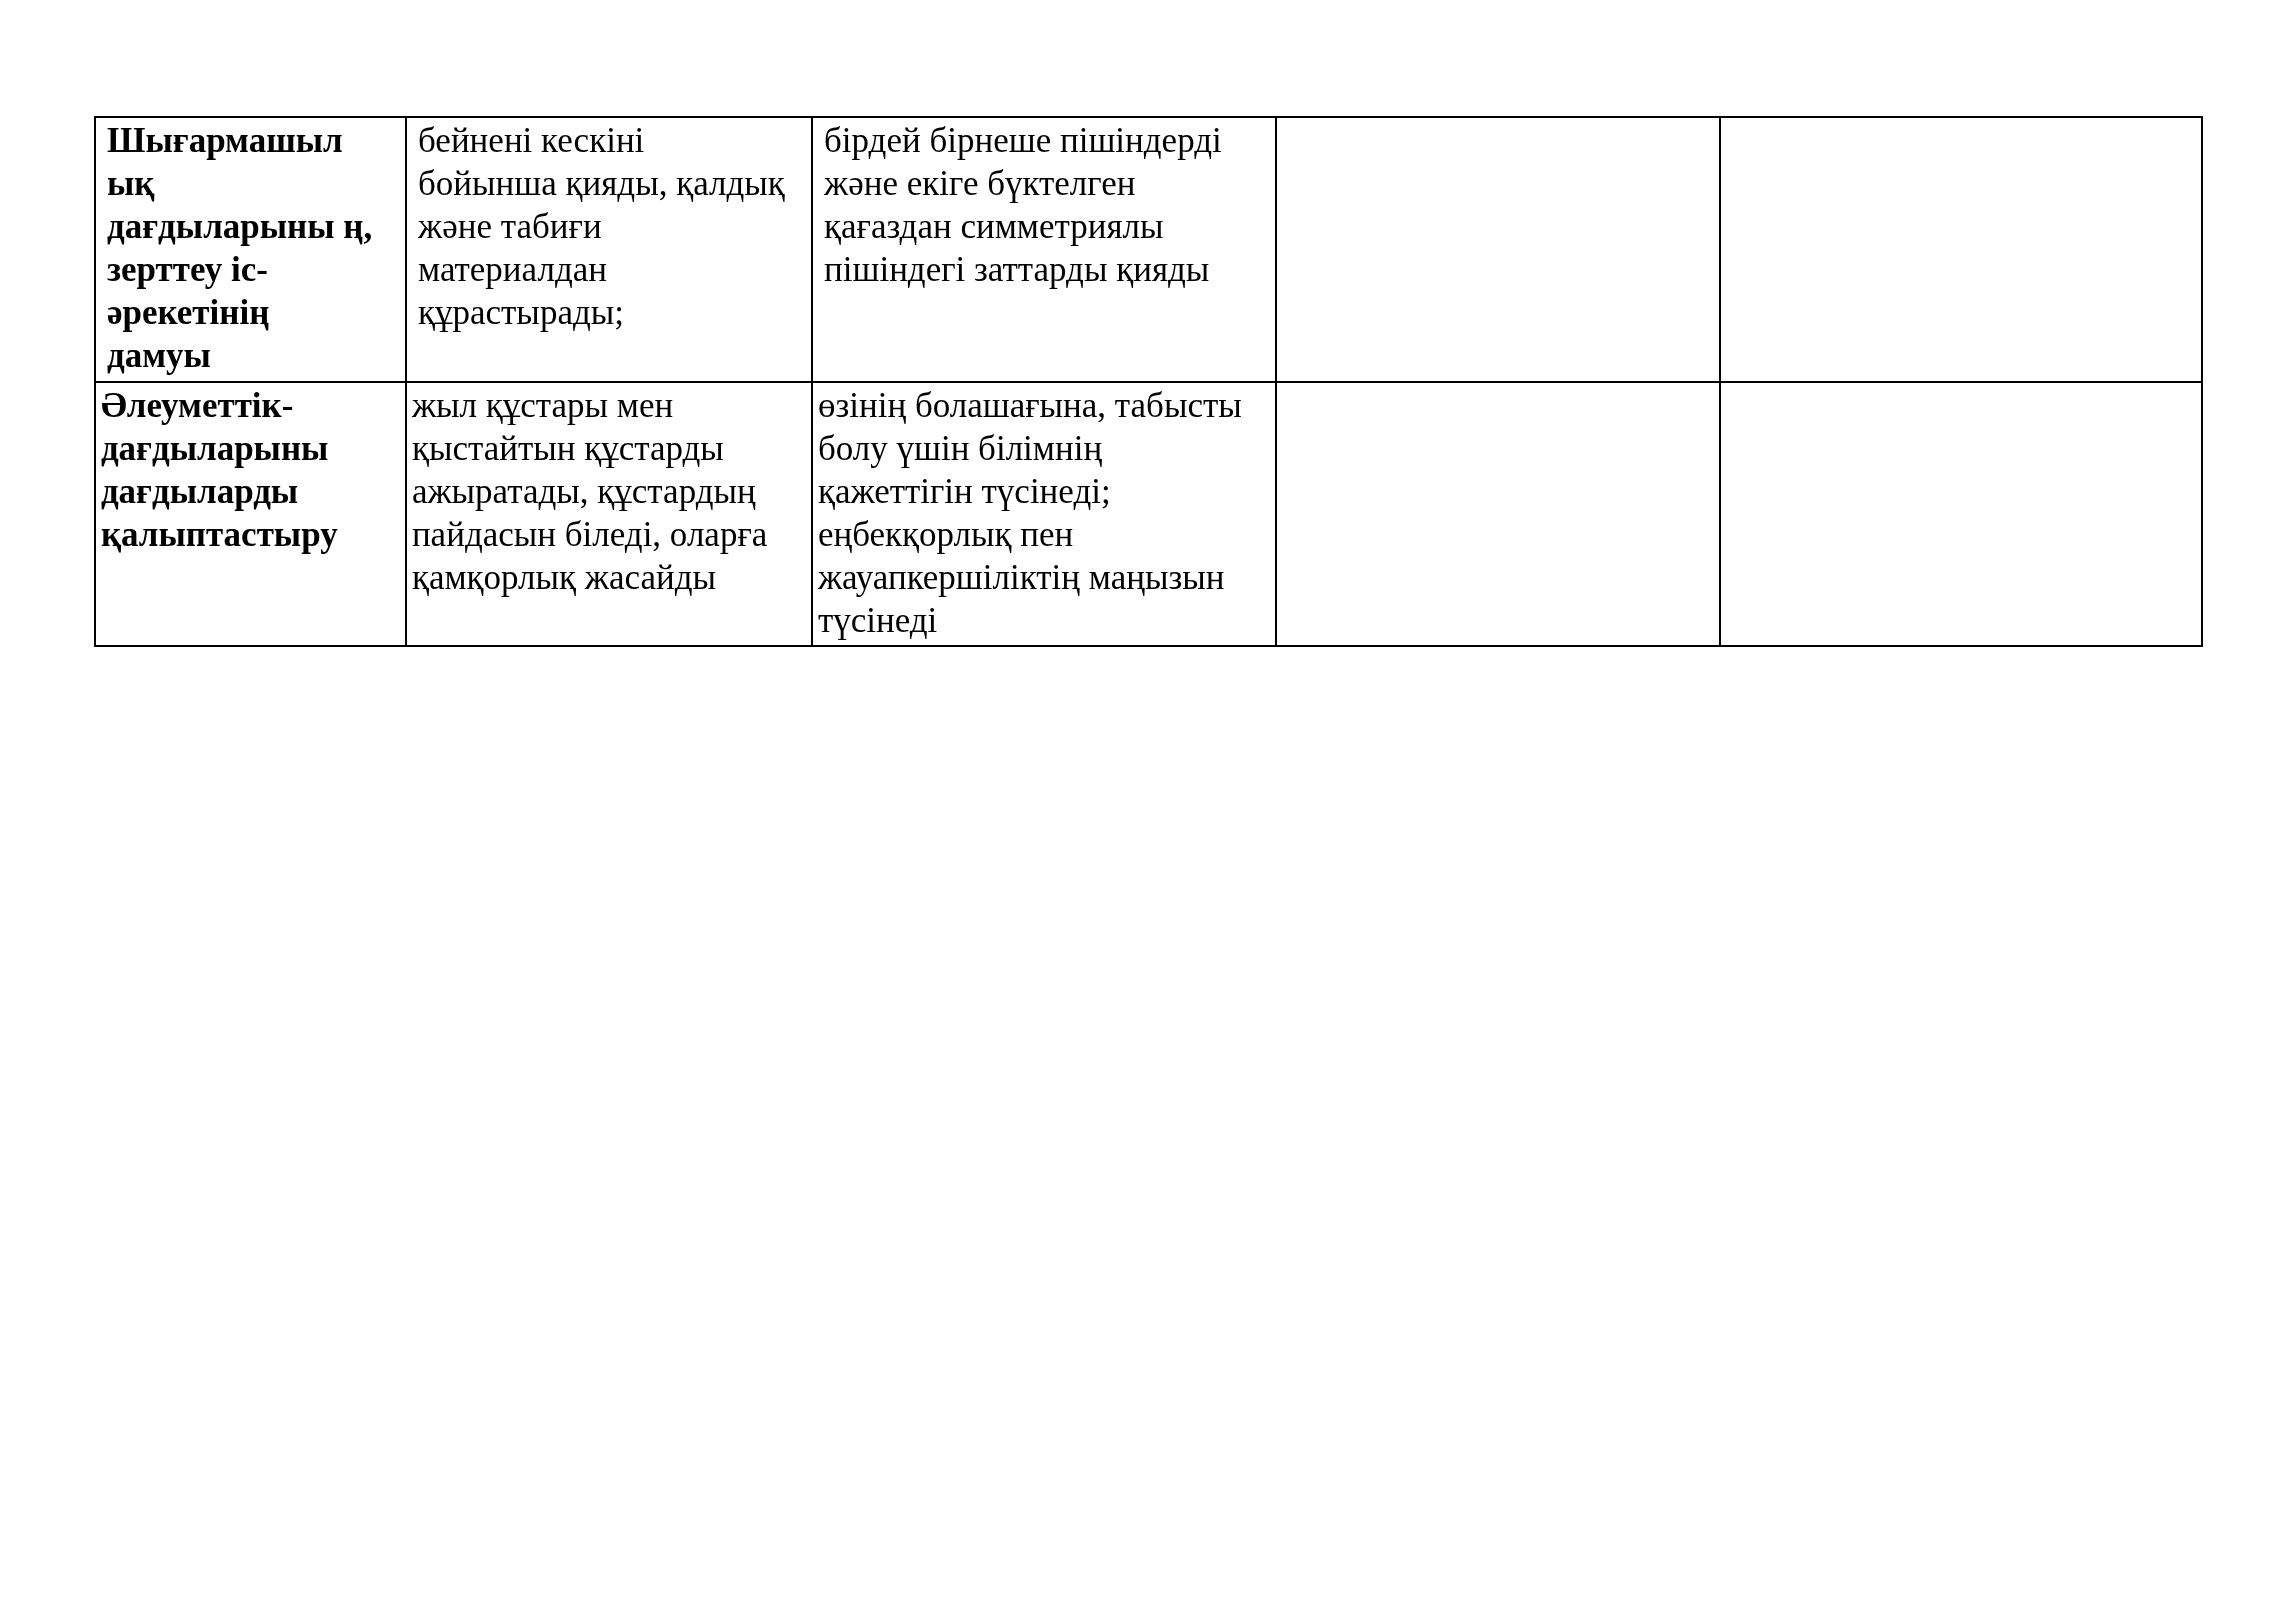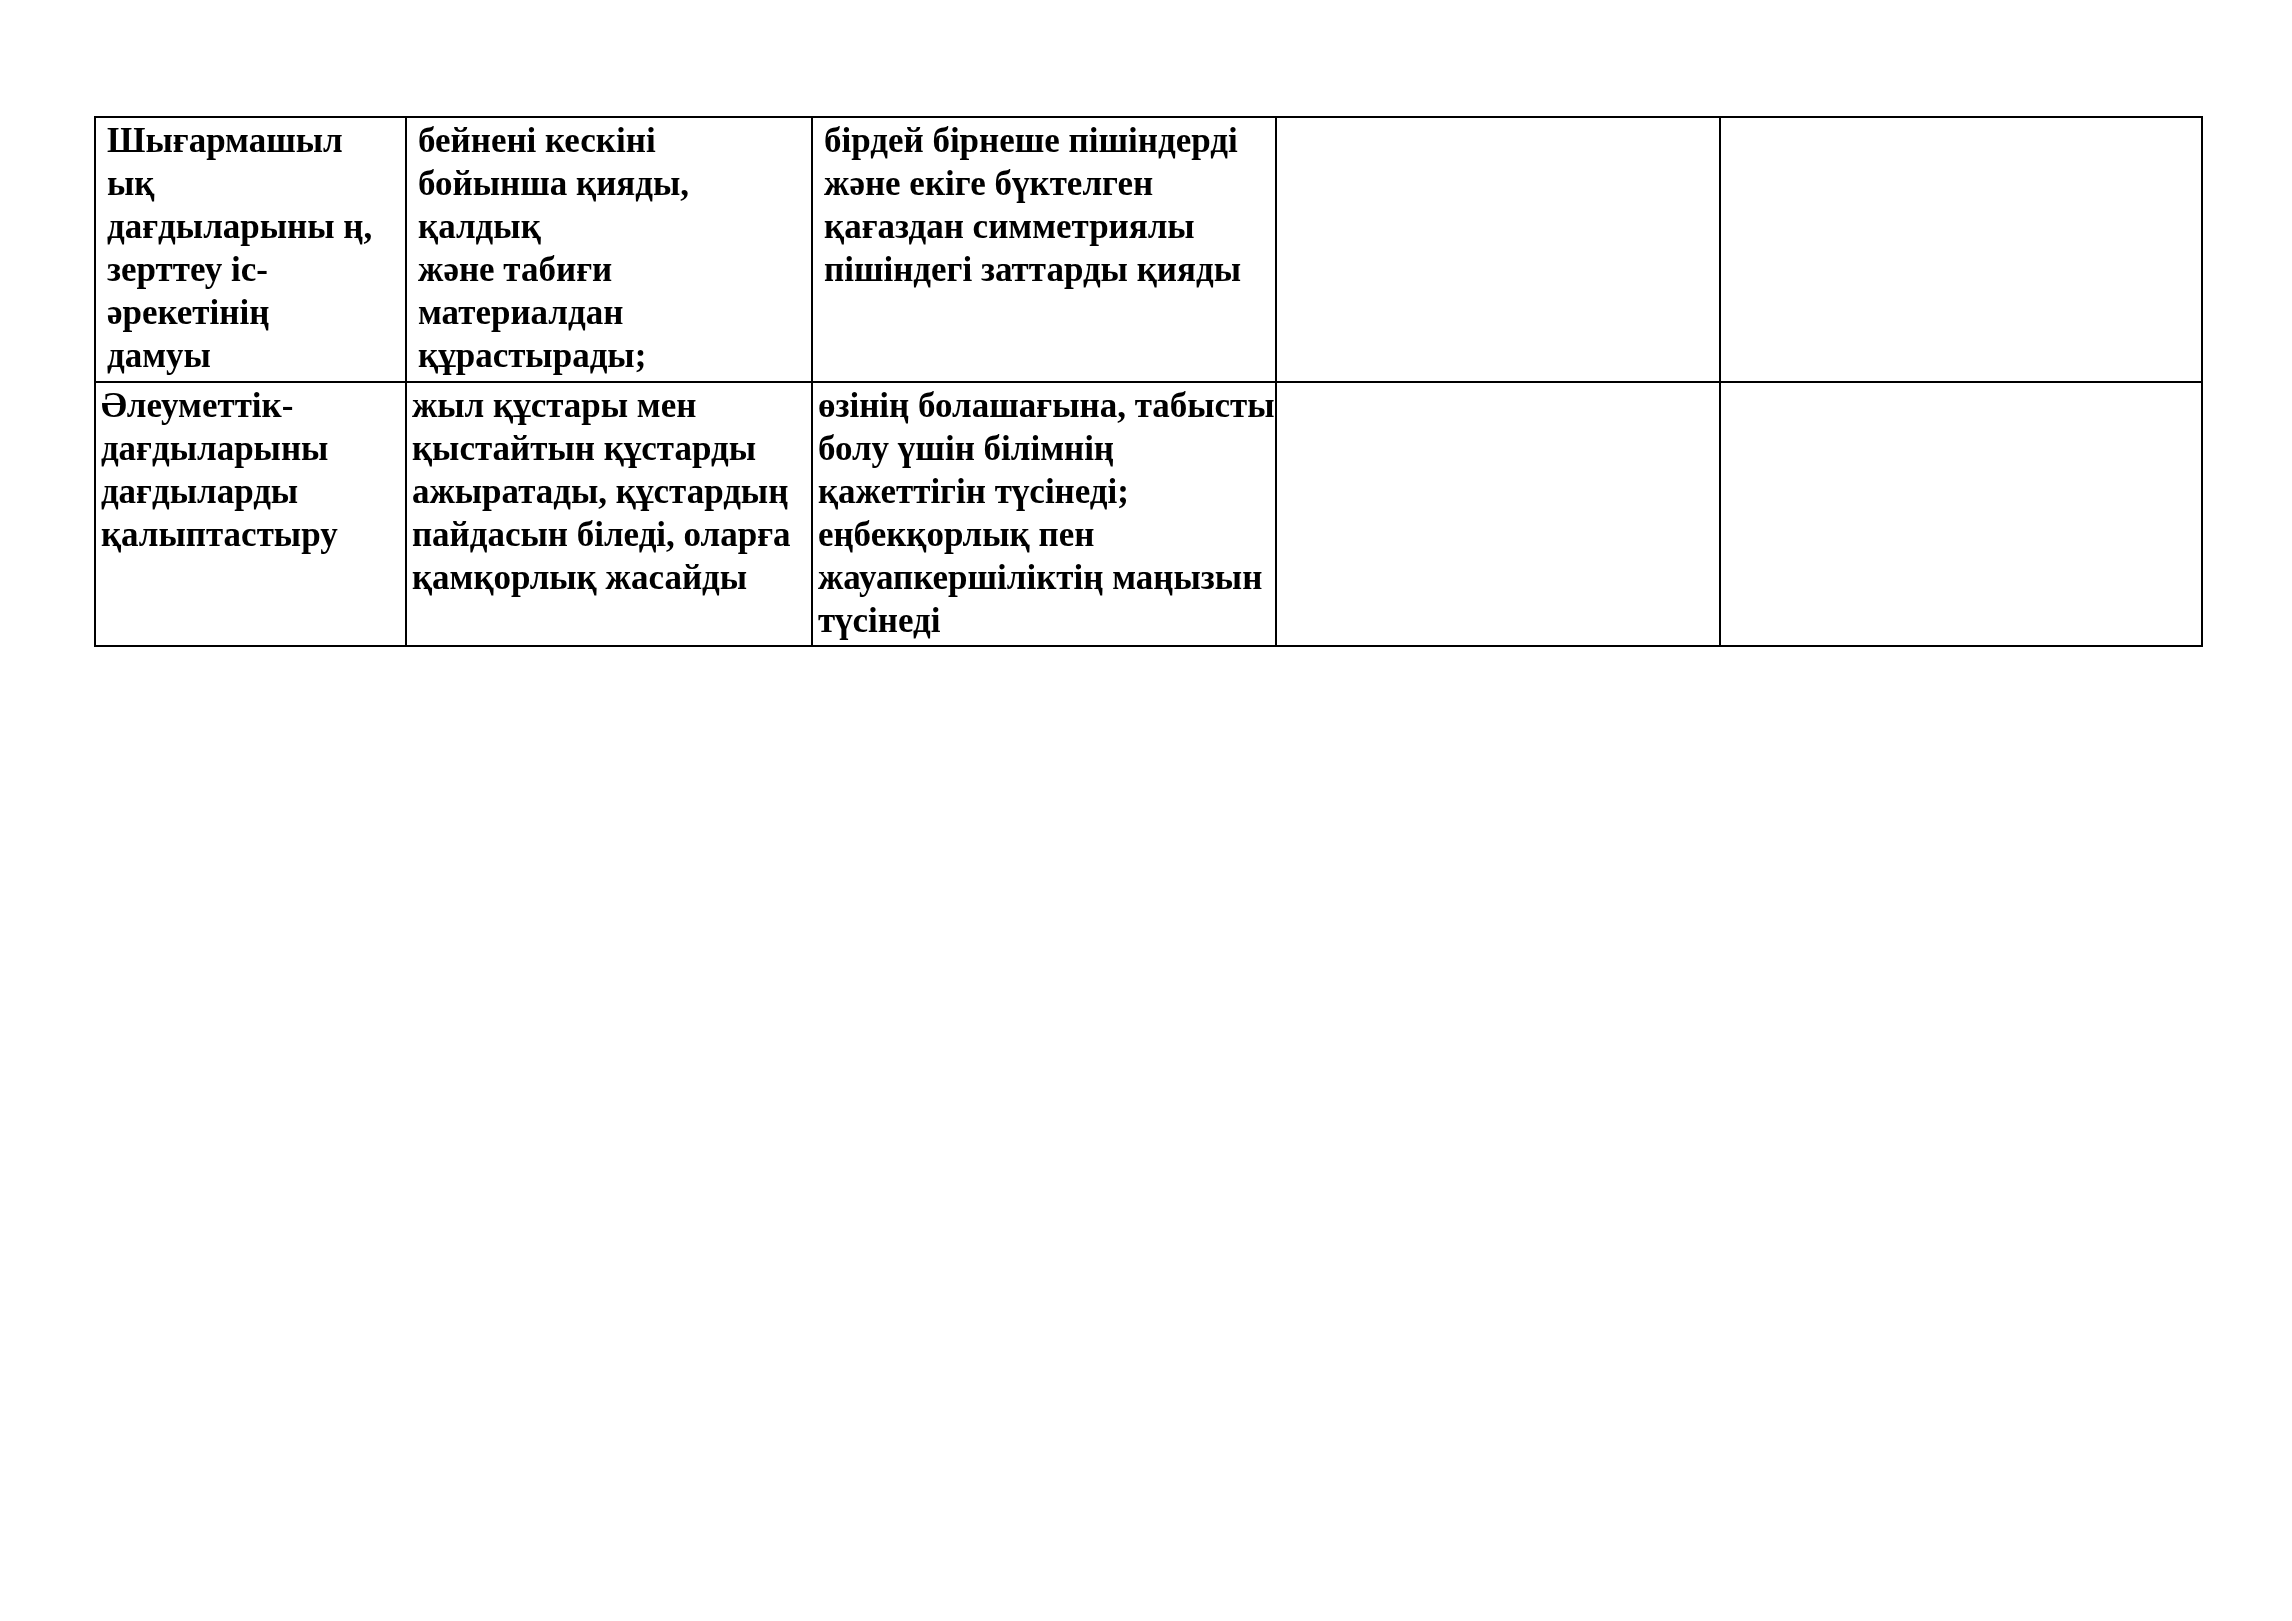--- a/index.html
+++ b/index.html
@@ -31,21 +31,21 @@
     padding: 1px 2px 1px 4.9px;
     font-size: 35px;
     line-height: 43px;
     white-space: pre-line;
     overflow: visible;
   }
   table.doc-table tr.row-1 td { height: 261px; padding-left: 11px; }
   table.doc-table tr.row-2 td { height: 260px; border-top-width: 2.9px; }
   table.doc-table td.col-1 { font-weight: bold; }
   
-  table.doc-table td.col-2, table.doc-table td.col-3 { padding-right: 0; font-weight: bold; }
+  table.doc-table td.col-2, table.doc-table td.col-3 { padding-right: 0; }
 </style>
 </head>
 <body>
 
 <div class="page">
   <table class="doc-table">
     <colgroup>
       <col style="width:311px">
       <col style="width:406px">
       <col style="width:464px">

